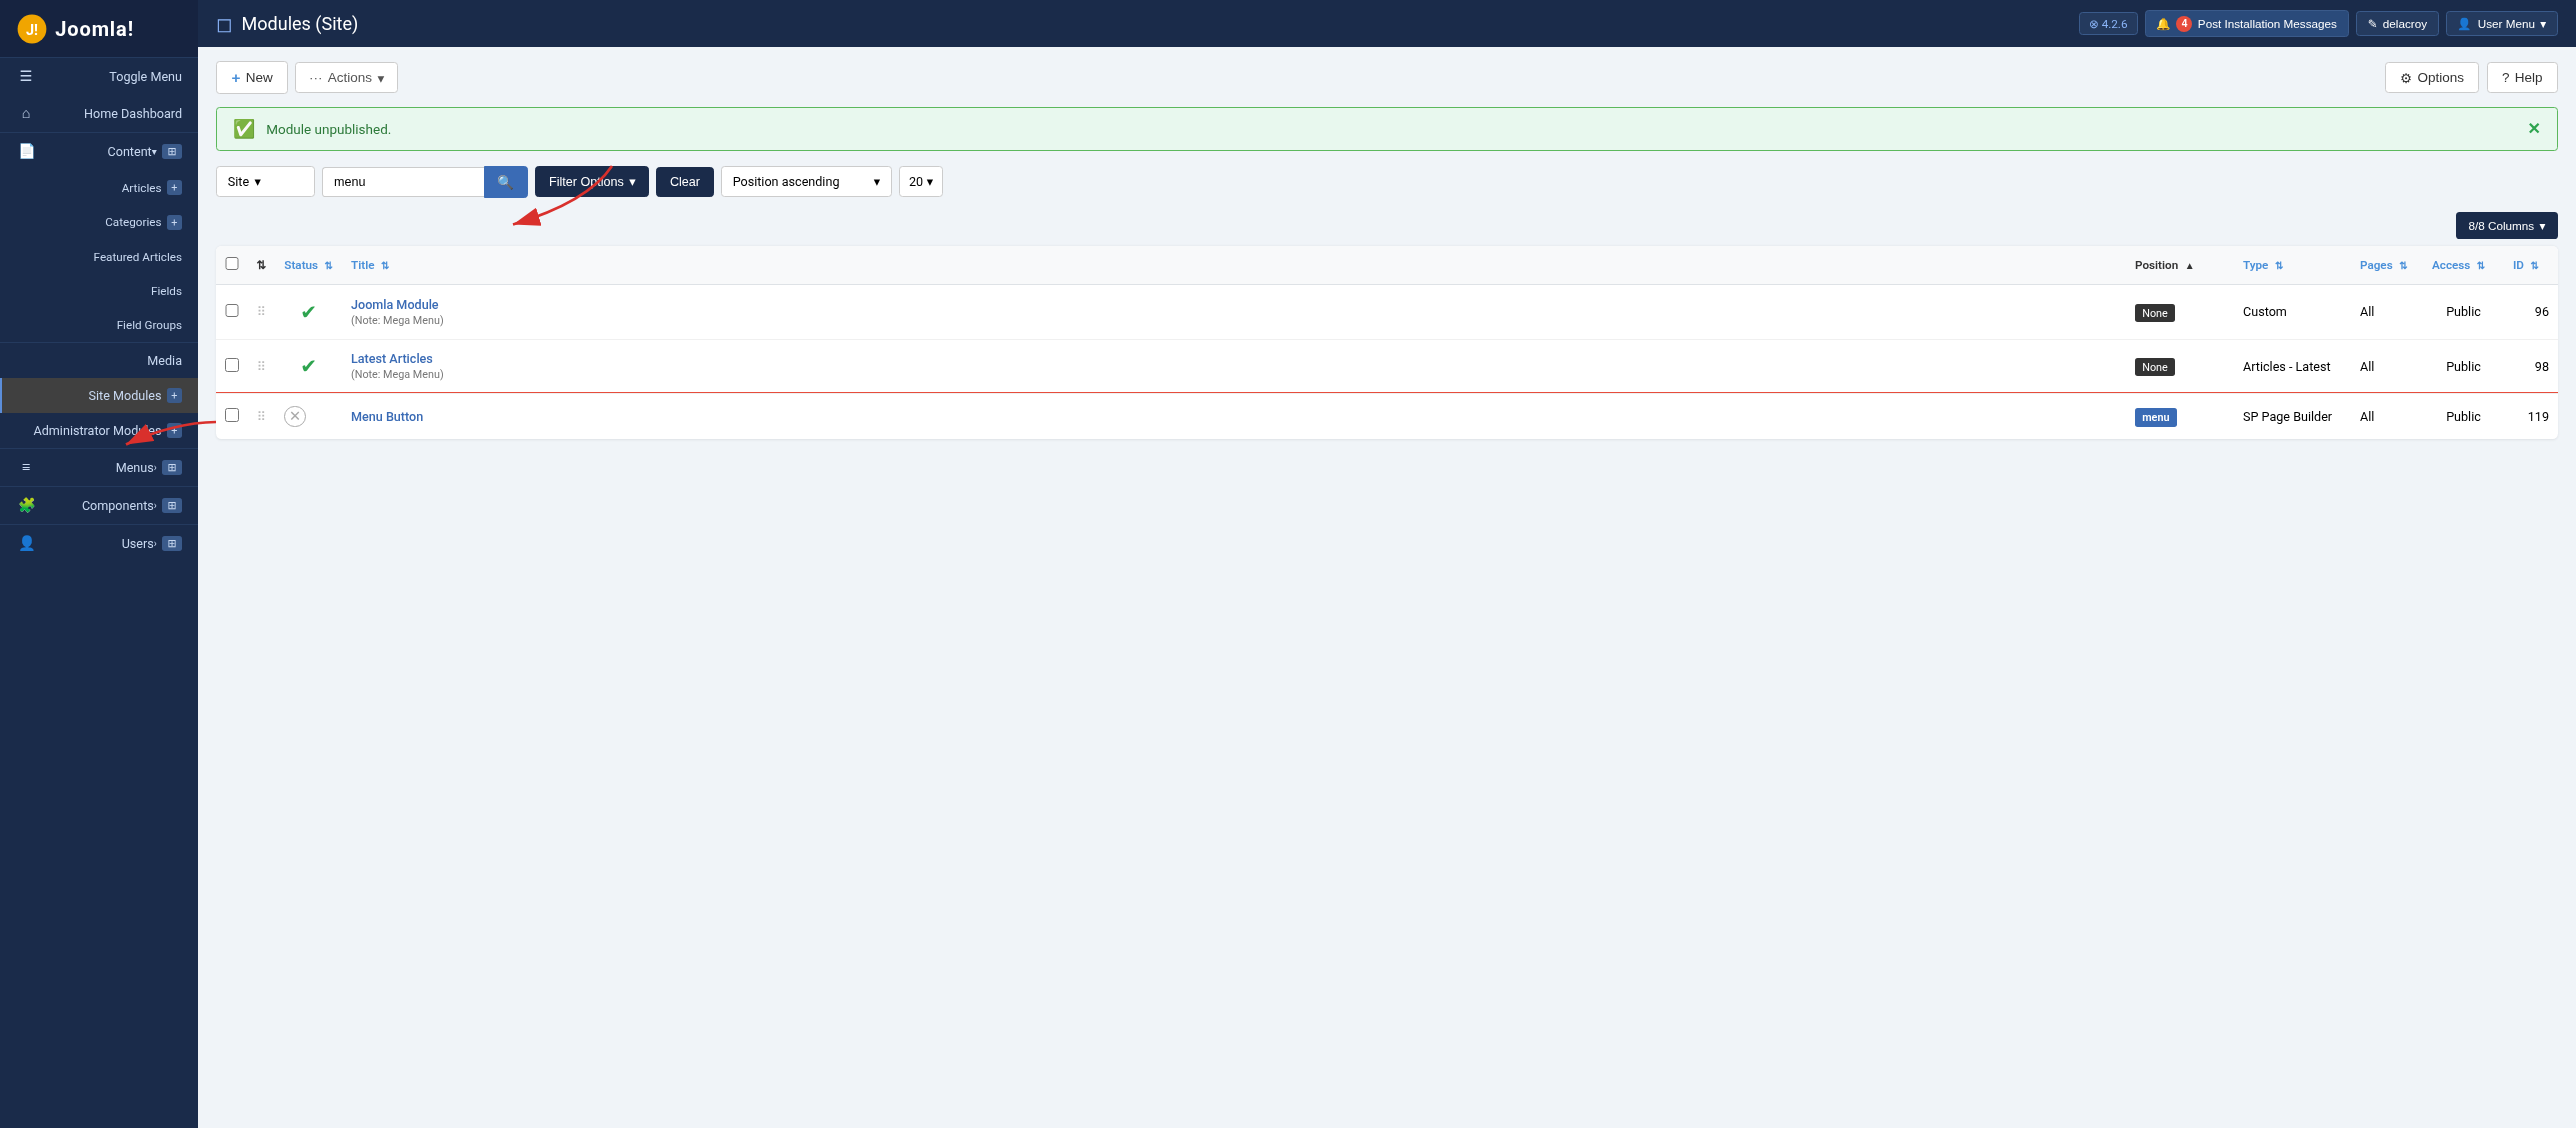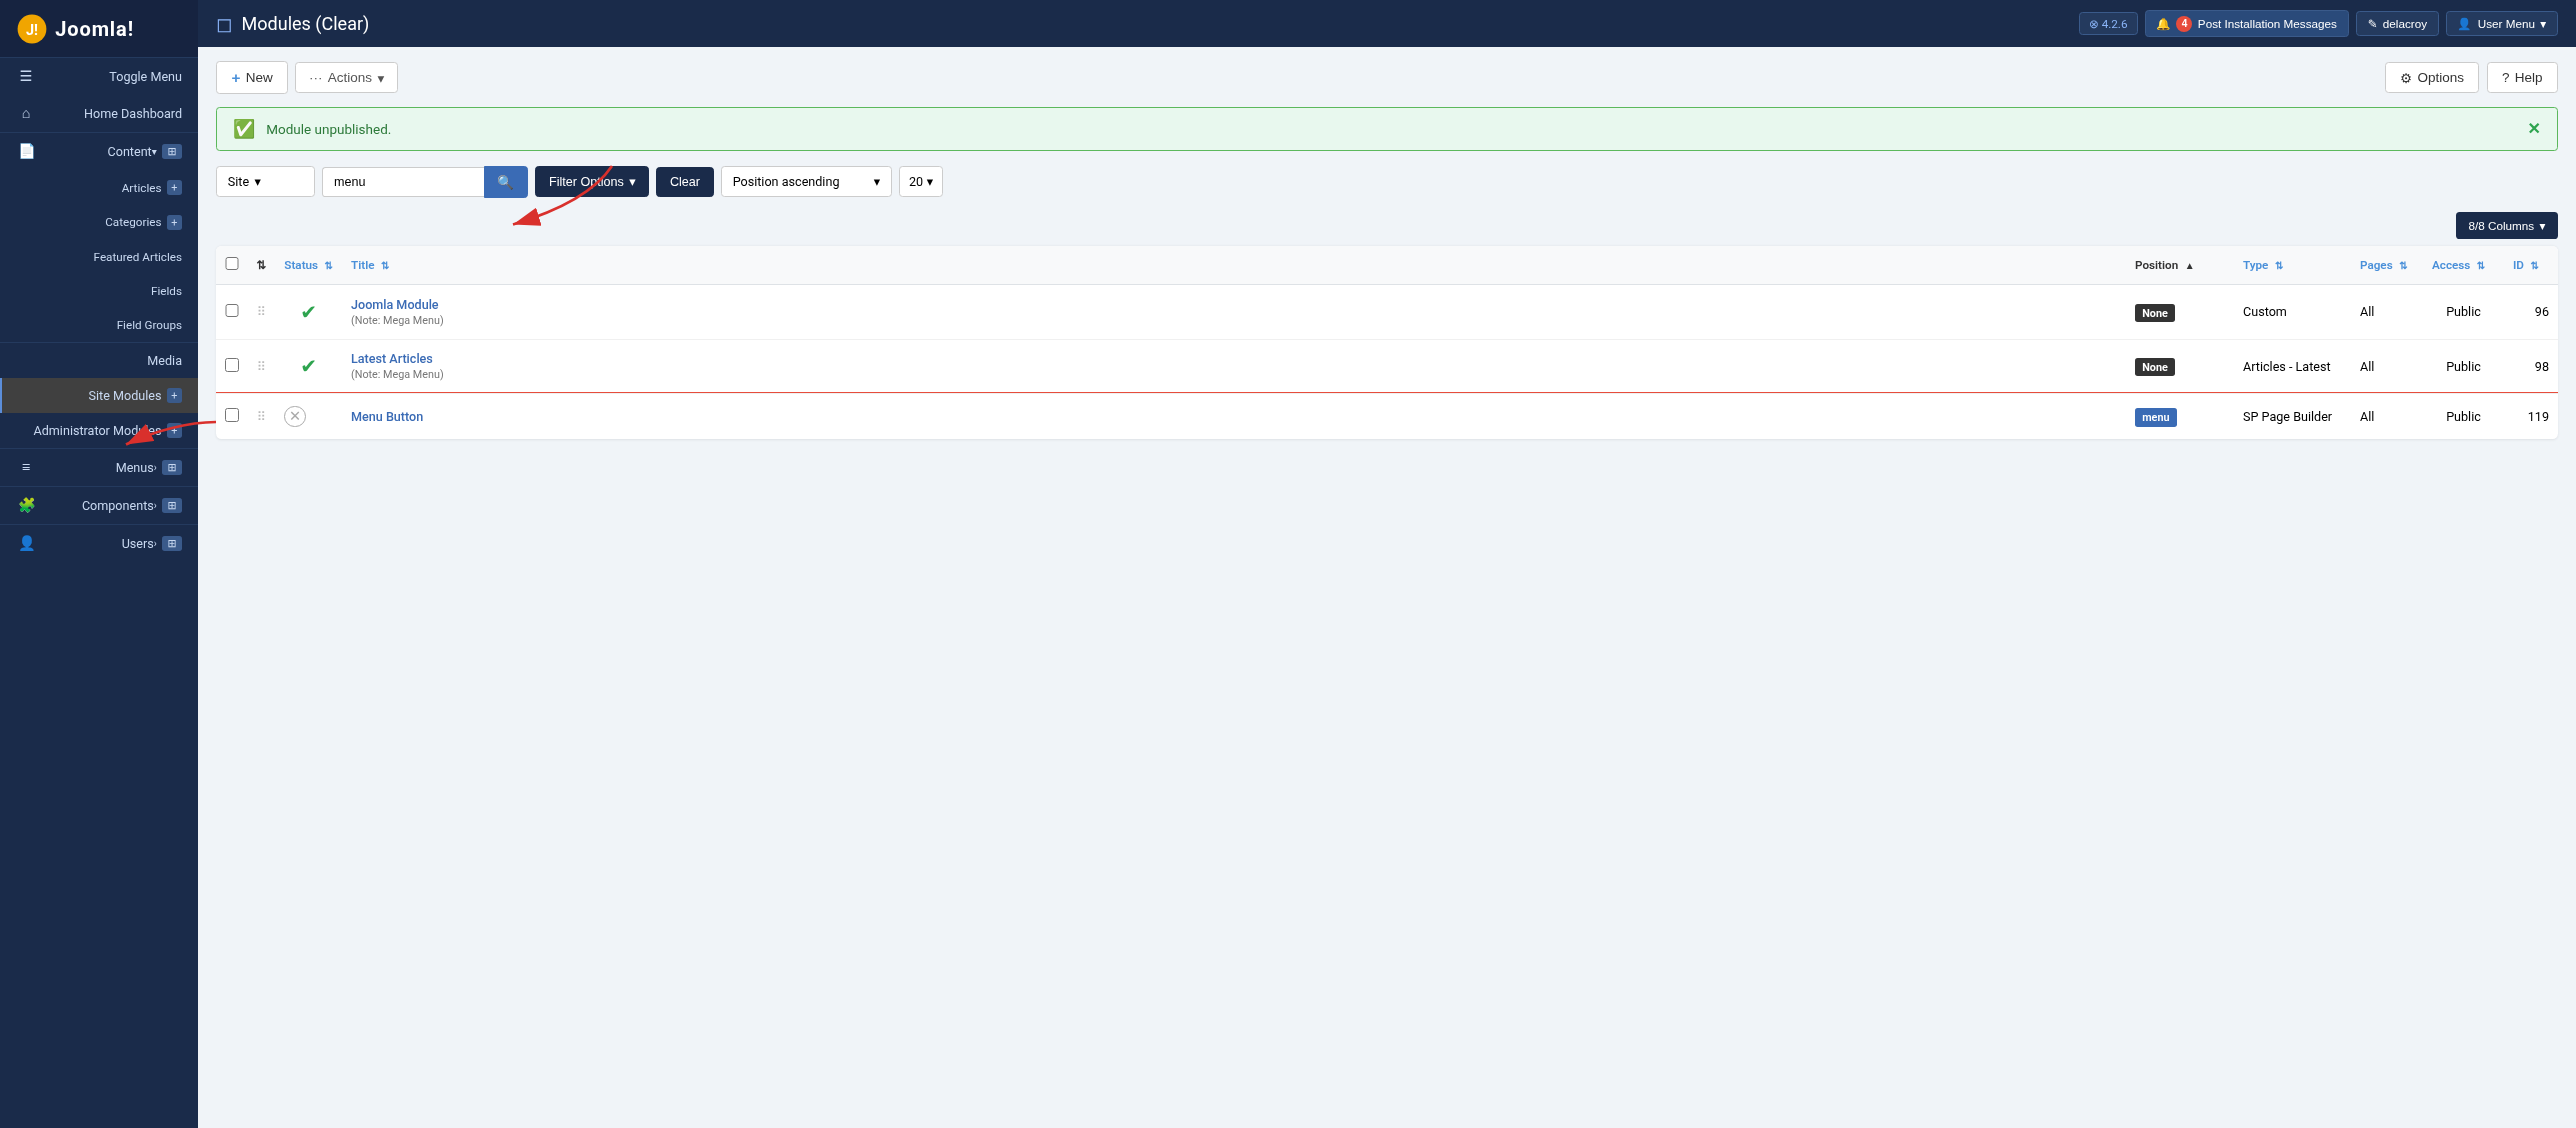--- a/index.html
+++ b/index.html
@@ -169,21 +169,21 @@
     .pages-col { width: 72px; }
     .access-col { width: 81px; text-align: center; }
     .id-col { width: 54px; text-align: right; }
 
     .status-published { color: #2ea44f; font-size: 20px; }
     .status-unpublished { color: #aaa; font-size: 20px; border: 1.8px solid #aaa; border-radius: 50%; width: 21.6px; height: 21.6px; display: flex; align-items: center; justify-content: center; font-size: 14.4px; }
 
     .title-link { color: #3a6bb5; text-decoration: none; font-weight: 500; }
     .title-note { color: #777; font-size: 10.8px; }
 
-    .badge-none { background: #333; color: #fff; border-radius: 2.7px; padding: 2.7px 7.2px; font-size: 10.8px; font-weight: 700; margin-top: 38px; }
+    .badge-none { background: #333; color: #fff; border-radius: 2.7px; padding: 2.7px 7.2px; font-size: 10.8px; font-weight: 400; margin-top: 38px; }
     .badge-menu { background: #3a6bb5; color: #fff; border-radius: 2.7px; padding: 2.7px 7.2px; font-size: 10.8px; font-weight: 600; }
 
     
     input[type="checkbox"] { width: 13.5px; height: 13.5px; cursor: pointer; }
 
     
     .drag-handle { color: #bbb; cursor: grab; font-size: 12.6px; }
 
     .search-area { position: relative; }
   </style>
@@ -277,21 +277,21 @@
       <span style="margin-left:5.4px;background:#3a5a8a;border-radius:2.7px;padding:0.9px 5.4px;font-size:10.8px;">⊞</span>
     </div>
   </div>
 </nav>
 
 <div id="main">
 
   <header id="topbar">
     <div class="topbar-title">
       <span class="cube-icon">◻</span>
-      <span>Modules (Clear)</span>
+      <span>Modules (Site)</span>
     </div>
     <div class="topbar-right">
       <span class="topbar-version">
         <span>⊗</span>
         <span>4.2.6</span>
       </span>
       <button class="topbar-btn bell">
         <span>🔔</span>
         <span class="badge">4</span>
         <span>Post Installation Messages</span>

